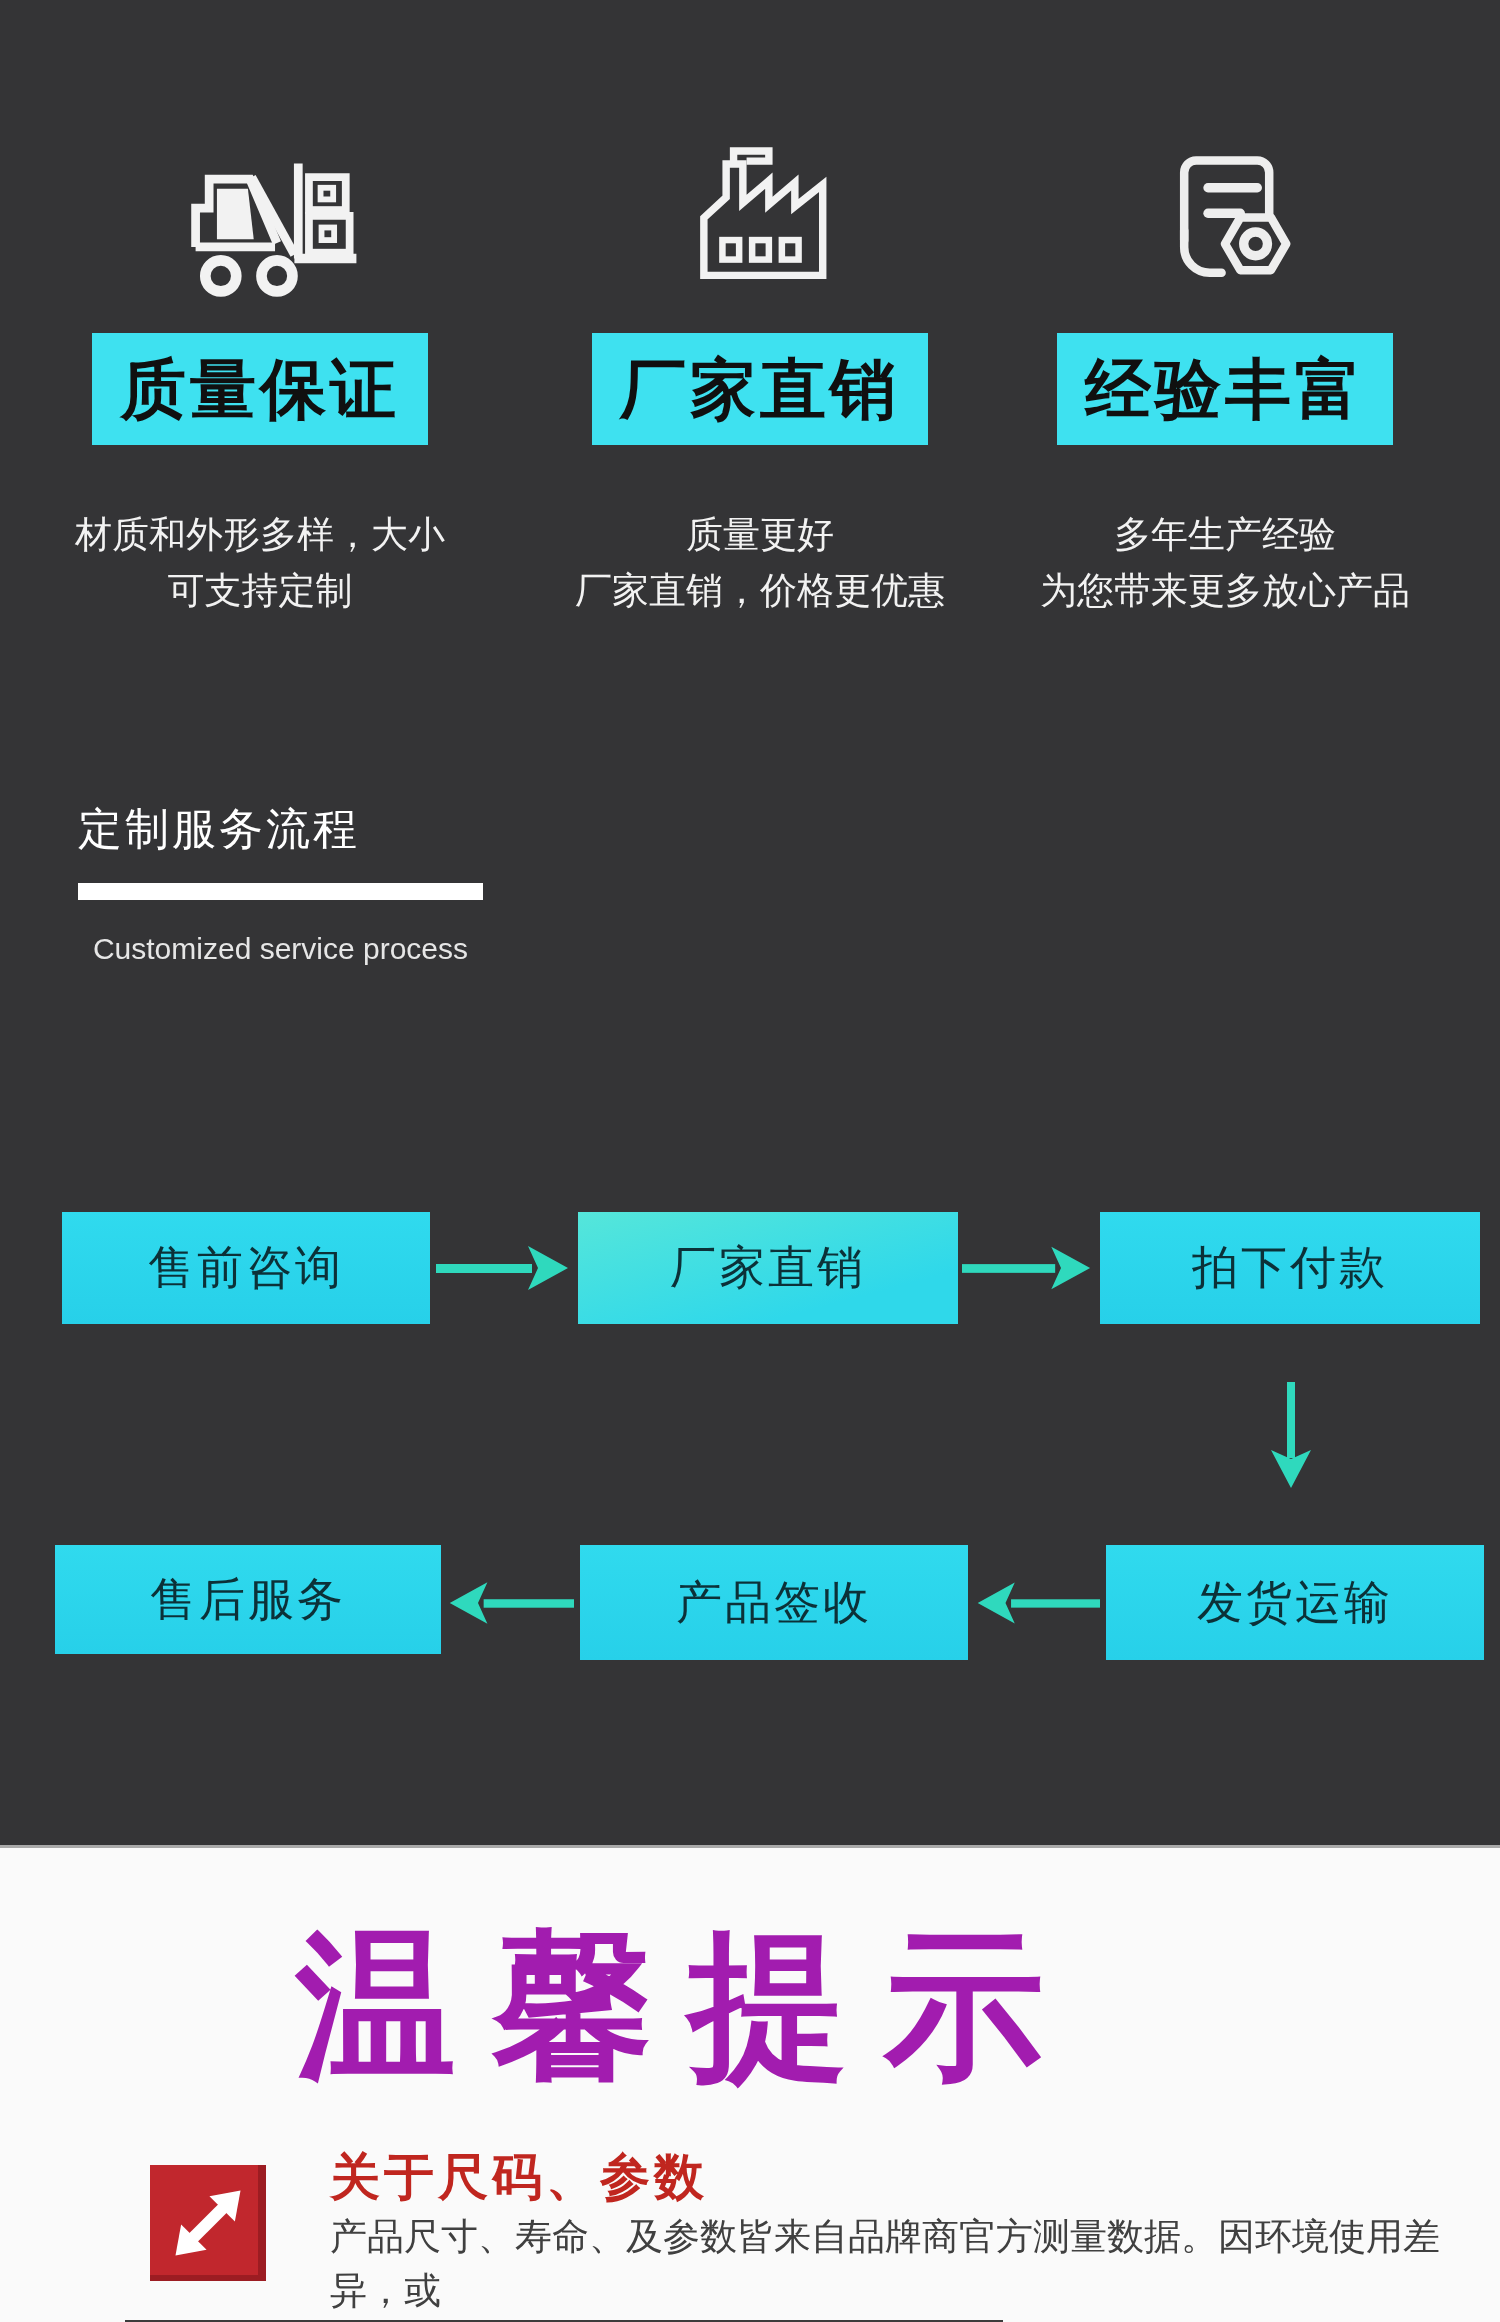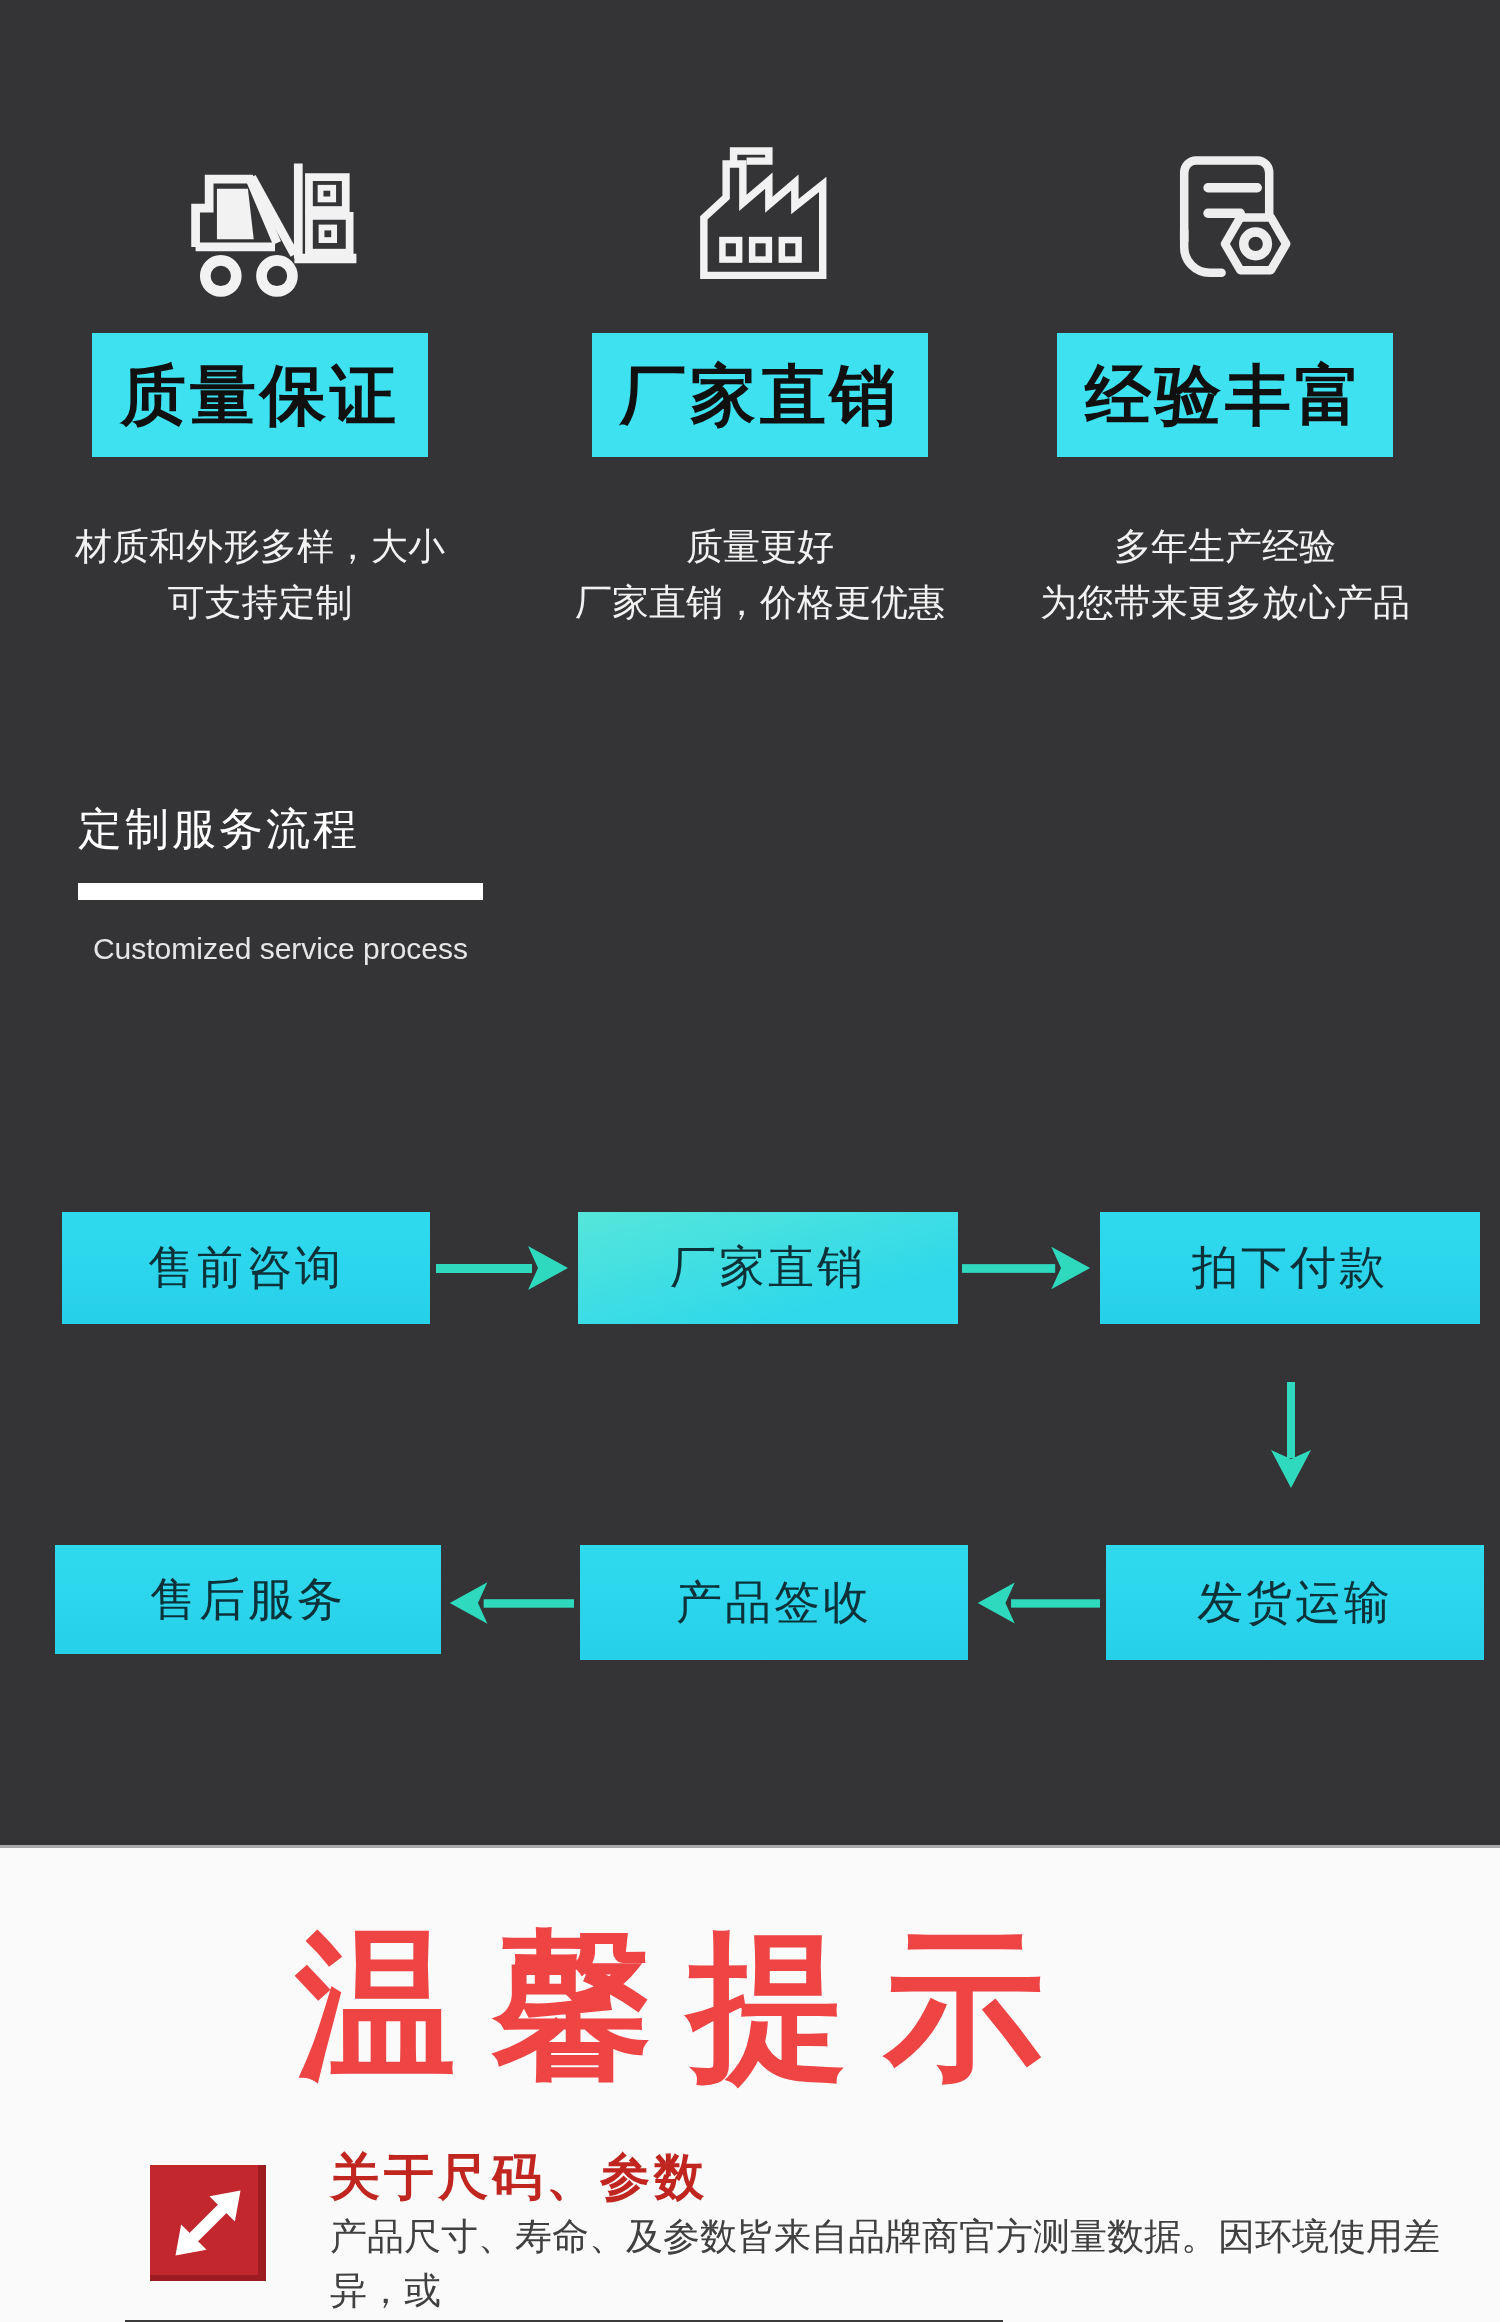--- a/index.html
+++ b/index.html
@@ -9,21 +9,21 @@
   }
   
   .dark-section{position:absolute;left:0;top:0;width:1500px;height:1847px;background:#343436;}
   .feature-col{position:absolute;top:105px;text-align:center;}
   .feature-col.c1{left:30px;width:460px;}
   .feature-col.c2{left:530px;width:460px;}
   .feature-col.c3{left:990px;width:470px;}
   .feature-icon{height:200px;display:flex;align-items:flex-end;justify-content:center;}
   .feature-label{
     display:inline-block;margin-top:28px;background:#3ee1f0;color:#101010;
-    font-size:66px;font-weight:bold;line-height:72px;padding:26px 28px;letter-spacing:4px;
+    font-size:66px;font-weight:bold;line-height:72px;padding:20px 28px;letter-spacing:4px;
   }
   .feature-desc{margin-top:62px;color:#f2f2f2;font-size:37px;line-height:56px;}
   
   .proc-head{position:absolute;left:78px;top:800px;width:420px;}
   .proc-title{color:#ffffff;font-size:44px;font-weight:normal;letter-spacing:3px;white-space:nowrap;}
   .proc-bar{width:405px;height:17px;background:#ffffff;margin-top:24px;}
   .proc-sub{width:405px;text-align:center;color:#e6e6e6;font-size:30px;margin-top:32px;}
   
   .flow-box{
     position:absolute;display:flex;align-items:center;justify-content:center;
@@ -43,21 +43,21 @@
   .ad1{left:1269px;top:1382px;}
   .al1{left:446px;top:1575px;}
   .al2{left:974px;top:1575px;}
   
   .light-section{
     position:absolute;left:0;top:1845px;width:1500px;height:477px;
     background:#fafafa;border-top:3px solid #a9a9a9;box-sizing:border-box;
   }
   .notice-title{
     position:absolute;left:0;top:73px;width:1340px;text-align:center;
-    color:#ef4444;font-size:160px;font-weight:bold;letter-spacing:36px;text-indent:36px;
+    color:#a21caf;font-size:160px;font-weight:bold;letter-spacing:36px;text-indent:36px;
     line-height:170px;white-space:nowrap;
   }
   .notice-icon{position:absolute;left:150px;top:317px;width:116px;height:116px;}
   .notice-sub{
     position:absolute;left:330px;top:296px;color:#c0261f;
     font-size:50px;font-weight:bold;letter-spacing:4px;white-space:nowrap;
   }
   .notice-body{
     position:absolute;left:330px;top:362px;width:1140px;
     color:#404040;font-size:37px;line-height:54px;

